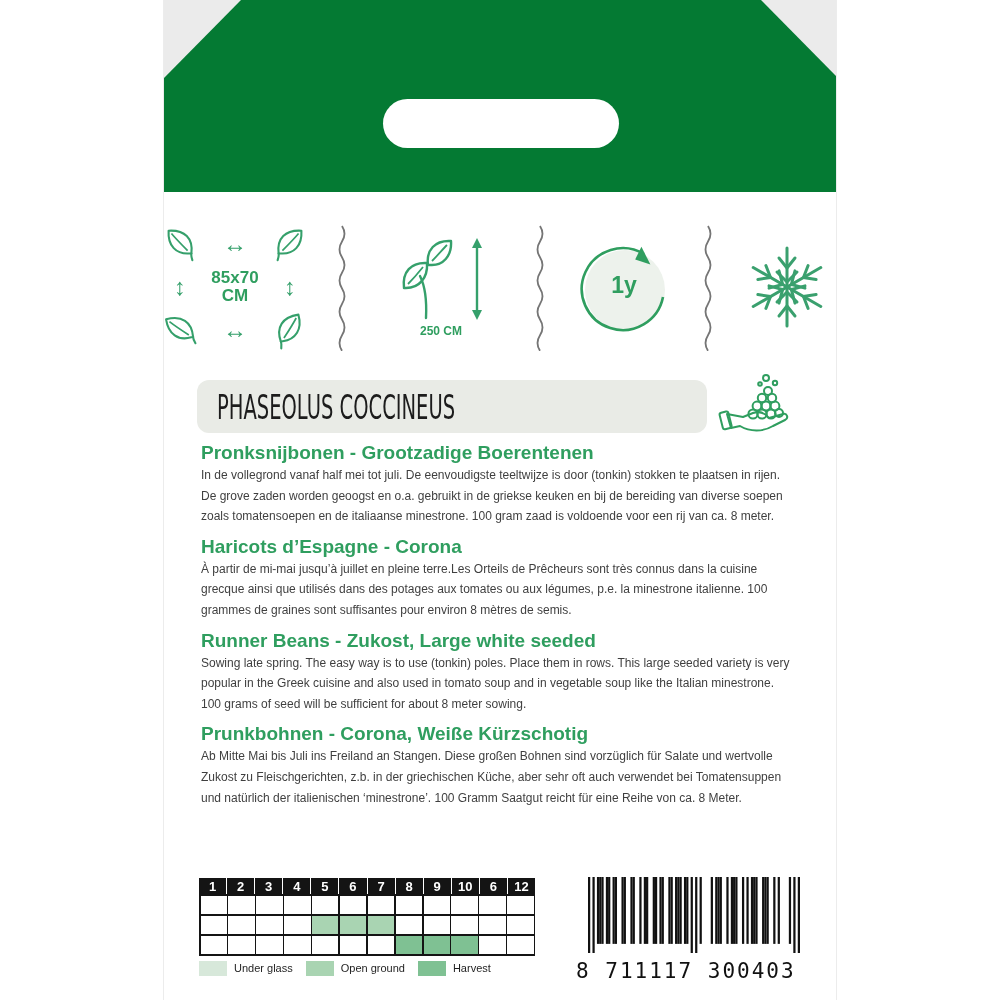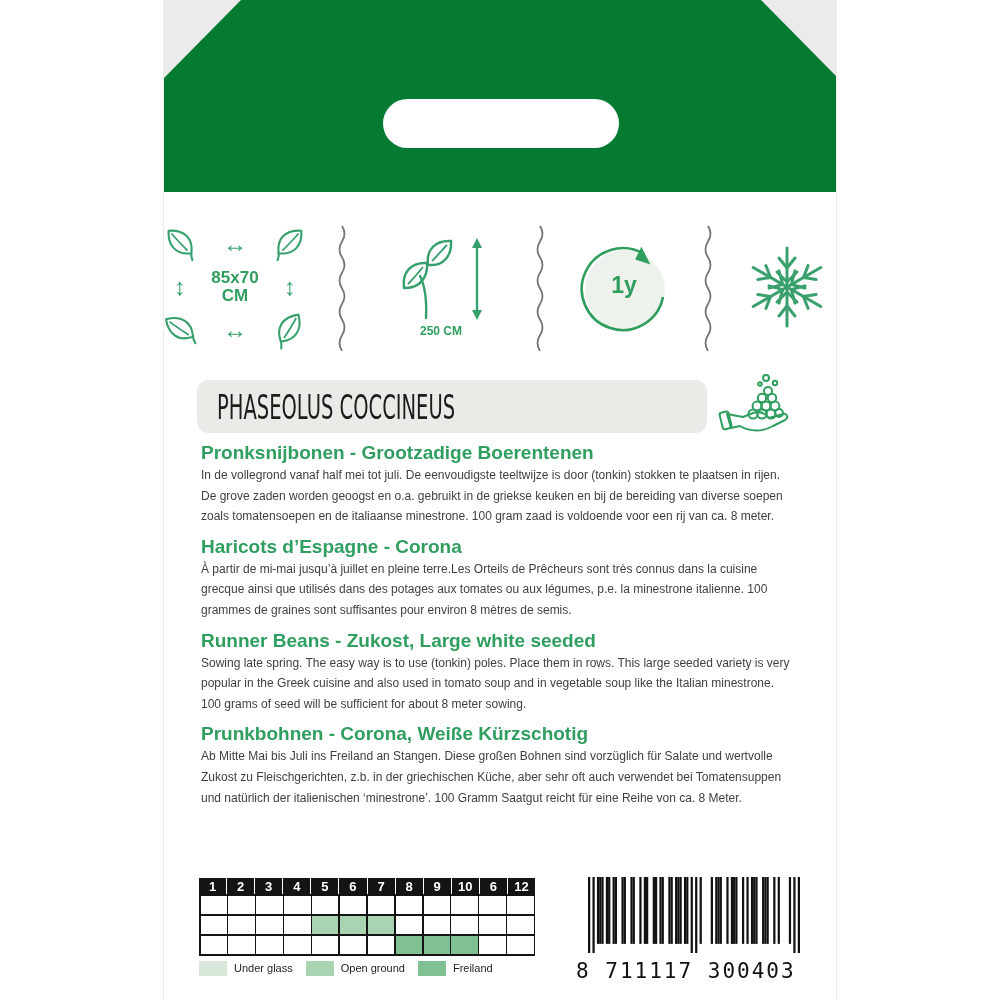--- a/index.html
+++ b/index.html
@@ -294,21 +294,21 @@
           <div class="lg-item">
             <span class="lg-swatch" style="background: rgb(215, 232, 218);"></span>
             <span class="lg-label">Under glass</span>
           </div>
           <div class="lg-item">
             <span class="lg-swatch" style="background: rgb(169, 212, 178);"></span>
             <span class="lg-label">Open ground</span>
           </div>
           <div class="lg-item">
             <span class="lg-swatch" style="background: rgb(127, 193, 147);"></span>
-            <span class="lg-label">Freiland</span>
+            <span class="lg-label">Harvest</span>
           </div>
         </div>
     </div>
 
     <div class="barcode-block">
       <svg id="barcode-svg" width="212" height="76" viewBox="0 0 95 100" preserveAspectRatio="none">
           <rect x="0" y="0" width="1" height="100" fill="#111"></rect>
           <rect x="2" y="0" width="1" height="100" fill="#111"></rect>
           <rect x="4" y="0" width="1" height="88" fill="#111"></rect>
           <rect x="5" y="0" width="1" height="88" fill="#111"></rect>

